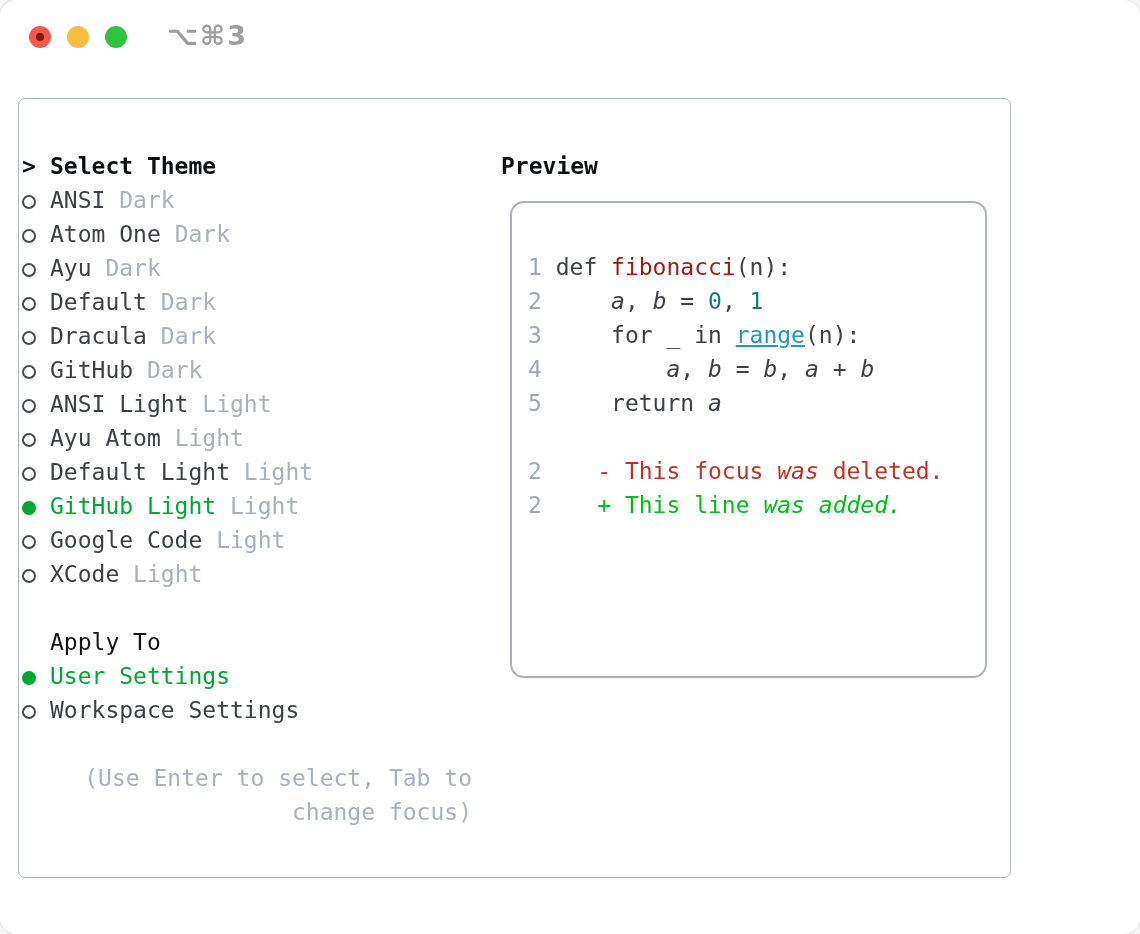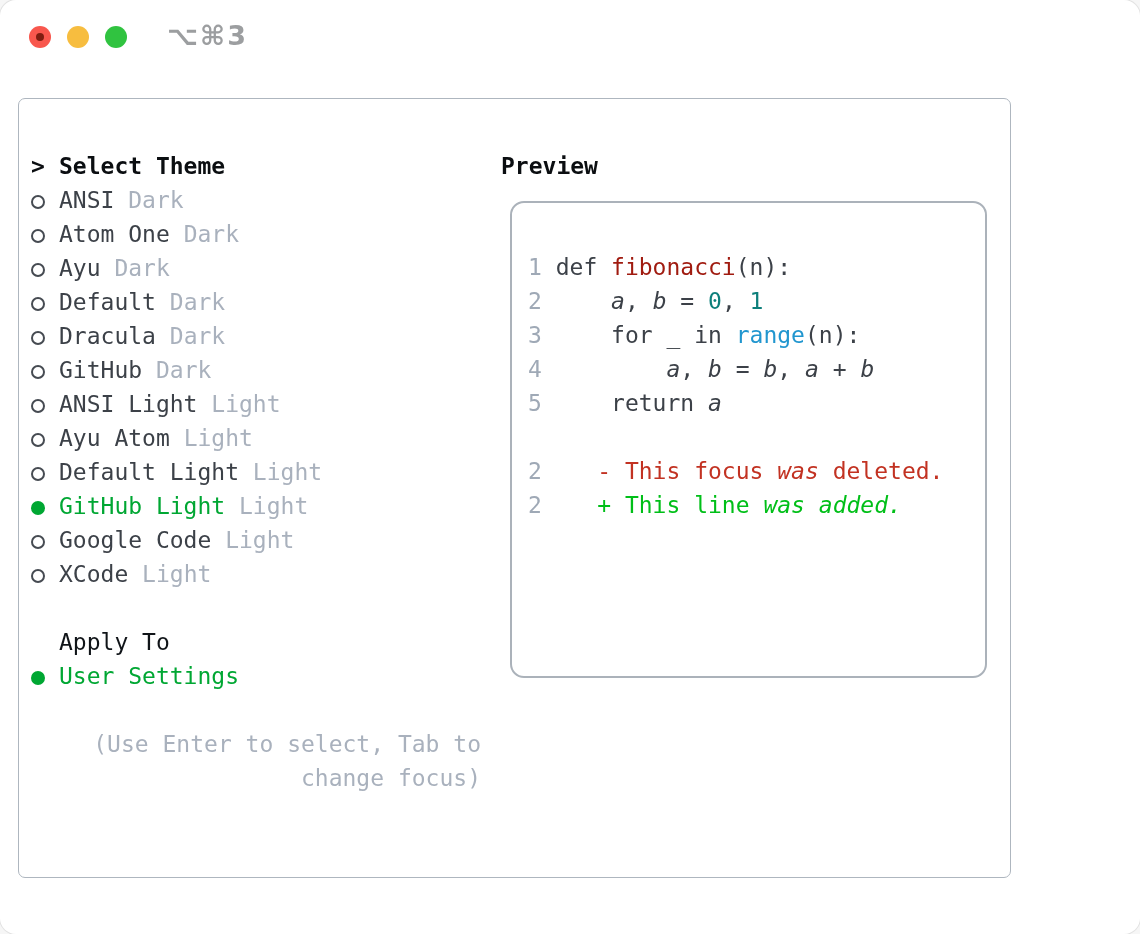--- a/index.html
+++ b/index.html
@@ -19,21 +19,21 @@
   .tl.red{background:#f8574d;}
   .tl.red .dot{width:8px;height:8px;border-radius:50%;background:#7e1d10;}
   .tl.yellow{background:#f7bd3f;}
   .tl.green{background:#30c340;}
   .shortcut{position:absolute;left:167px;top:20px;font-family:"DejaVu Sans","Liberation Sans",sans-serif;
     font-size:27px;font-weight:600;color:#9c9ea0;letter-spacing:2px;}
   
   .panel{position:absolute;left:18px;top:98px;width:993px;height:780px;
     border:1.5px solid #aeb6bf;border-radius:7px;background:#fff;}
   
-  .leftcol{position:absolute;left:12px;top:50px;width:450px;font-size:23px;}
+  .leftcol{position:absolute;left:3px;top:50px;width:450px;font-size:23px;}
   .row{height:34px;line-height:34px;white-space:pre;color:var(--dark);}
   .row .cell{display:inline-block;width:28px;}
   .row.header{color:#0b0e11;font-weight:bold;}
   .row.header .cell{font-weight:bold;}
   .row.subheader{color:#101418;}
   .radio{display:inline-block;width:14px;height:14px;border:2px solid #464b52;
     border-radius:50%;vertical-align:-1px;}
   .radio.on{background:var(--accent);border-color:var(--accent);}
   .row.sel .lab{color:var(--accent);}
   .tag{color:var(--tag);margin-left:1ch;}
@@ -43,21 +43,21 @@
     font-size:23px;font-weight:bold;color:#0b0e11;}
   .preview-box{position:absolute;left:491px;top:102px;width:477px;height:477px;
     border:2px solid #abb2ba;border-radius:14px;background:#fff;}
   .codewrap{padding:47px 0 0 16px;font-size:23px;}
   .cl{height:34px;line-height:34px;white-space:pre;}
   .g{display:inline-block;width:2ch;color:var(--gutter);}
   .tk-p{color:var(--dark);}
   .tk-fn{color:var(--fn);}
   .tk-v{color:var(--dark);font-style:italic;}
   .tk-n{color:var(--num);}
-  .tk-bi{color:var(--bi);}
+  .tk-bi{color:var(--bi);text-decoration:underline;}
   .tk-c{color:var(--ctx);}
   .tk-ci{color:var(--ctx);font-style:italic;}
   .tk-d{color:var(--del);}
   .tk-di{color:var(--del);font-style:italic;}
   .tk-a{color:var(--add);}
   .tk-ai{color:var(--add);font-style:italic;}
 </style>
 </head>
 <body>
 
@@ -87,20 +87,21 @@
           <div class="row item"><span class="cell"><span class="radio"></span></span><span class="lab">Ayu Atom</span><span class="tag">Light</span></div>
           <div class="row item"><span class="cell"><span class="radio"></span></span><span class="lab">Default Light</span><span class="tag">Light</span></div>
           <div class="row item sel"><span class="cell"><span class="radio on"></span></span><span class="lab">GitHub Light</span><span class="tag">Light</span></div>
           <div class="row item"><span class="cell"><span class="radio"></span></span><span class="lab">Google Code</span><span class="tag">Light</span></div>
           <div class="row item"><span class="cell"><span class="radio"></span></span><span class="lab">XCode</span><span class="tag">Light</span></div>
         </div>
       <div class="row"> </div>
       <div class="row subheader"><span class="cell"></span><span>Apply To</span></div>
       <div id="apply-rows">
           <div class="row item sel"><span class="cell"><span class="radio on"></span></span><span class="lab">User Settings</span></div>
+          <div class="row item"><span class="cell"><span class="radio"></span></span><span class="lab">Workspace Settings</span></div>
         </div>
       <div class="row"> </div>
       <div class="helpline">(Use Enter to select, Tab to</div>
       <div class="helpline">change focus)</div>
     </div>
 
     <div class="preview-label">Preview</div>
     <div class="preview-box">
       <div class="codewrap" id="code">
           <div class="cl"><span class="g">1</span><span class="tk-p">def </span><span class="tk-fn">fibonacci</span><span class="tk-p">(n):</span></div>

